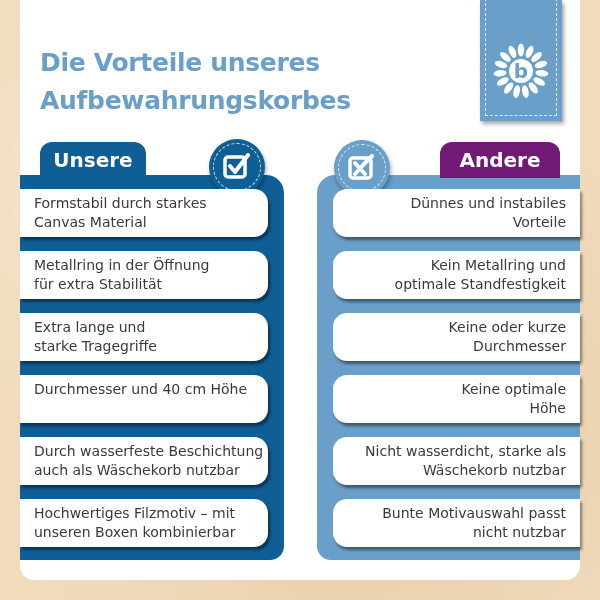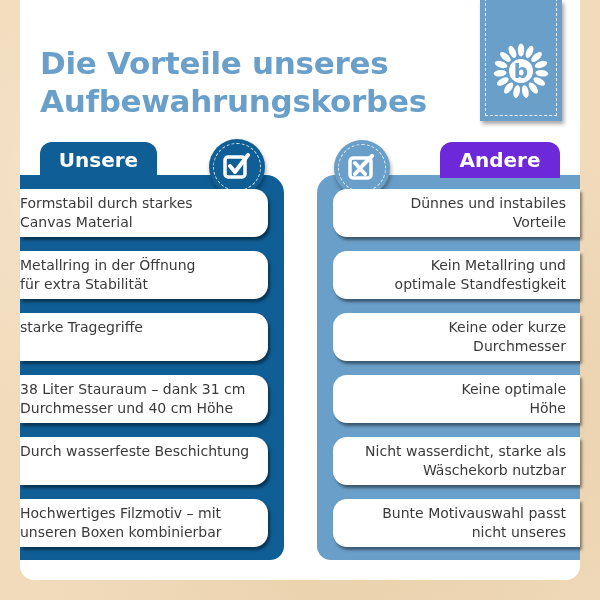--- a/index.html
+++ b/index.html
@@ -12,21 +12,21 @@
       radial-gradient(circle at 50% 95%, rgba(210,170,120,0.15) 0, transparent 40%);
     font-family: "DejaVu Sans", sans-serif;
     position: relative;
   }
   .card {
     position: absolute; left: 20px; top: 0; width: 560px; height: 580px;
     background: #ffffff; border-radius: 0 0 14px 14px;
   }
   .title {
     position: absolute; left: 40px; top: 44px;
-    color: #6a9fc9; font-weight: bold; font-size: 31px; line-height: 38px;
+    color: #6a9fc9; font-weight: bold; font-size: 25px; line-height: 38px;
     font-family: "DejaVu Sans", sans-serif; letter-spacing: -0.3px;
   }
   .title span { display: block; }
   .brand-tag {
     position: absolute; left: 480px; top: 0; width: 82px; height: 121px;
     background: #6a9fc9; box-shadow: 2px 3px 4px rgba(0,0,0,0.35);
   }
   .brand-tag .stitch {
     position: absolute; left: 5px; top: -2px; right: 5px; bottom: 5px;
     border: 1.5px dashed rgba(255,255,255,0.85); border-top: none;
@@ -35,39 +35,39 @@
   .panel-body {
     position: absolute; top: 175px; height: 385px;
   }
   .panel-left .panel-body { left: 20px; width: 264px; background: #0f5e96; border-radius: 0 18px 14px 0; }
   .panel-right .panel-body { left: 317px; width: 263px; background: #6a9fc9; border-radius: 18px 0 0 14px; }
   .tab {
     position: absolute; top: 142px; height: 36px; color: #fff;
     font-weight: bold; font-size: 20px; line-height: 36px; text-align: center;
     border-radius: 12px 12px 0 0;
   }
-  .panel-left .tab { left: 40px; width: 117px; background: #0f5e96; }
-  .panel-right .tab { left: 440px; width: 120px; background: #6d28d9; }
+  .panel-left .tab { left: 40px; width: 106px; background: #0f5e96; }
+  .panel-right .tab { left: 440px; width: 120px; background: #701a75; }
   .badge {
     position: absolute; width: 56px; height: 56px; border-radius: 50%;
     box-shadow: 1px 3px 4px rgba(0,0,0,0.35);
   }
   .panel-left .badge { left: 209px; top: 139px; background: #0f5e96; }
   .panel-right .badge { left: 334px; top: 140px; background: #6a9fc9; }
   .badge .ring {
     position: absolute; left: 4px; top: 4px; width: 48px; height: 48px; border-radius: 50%;
     border: 1.5px dashed rgba(255,255,255,0.8);
   }
   .badge svg { position: absolute; left: 14px; top: 14px; }
   .item {
     position: absolute; height: 48px; background: #fff;
     font-size: 14px; line-height: 19px; color: #3a3a3a;
     padding-top: 5px; box-shadow: 2px 3px 3px rgba(0,0,0,0.45);
   }
-  .panel-left .item { left: 20px; width: 248px; border-radius: 0 14px 14px 0; text-align: left; }
+  .panel-left .item { left: 20px; width: 248px; border-radius: 0 14px 14px 0; padding-left: 14px; text-align: left; }
   .panel-right .item { left: 333px; width: 247px; border-radius: 14px 0 0 14px; padding-right: 14px; text-align: right; }
   .item span { display: block; white-space: nowrap; }
 </style>
 </head>
 <body>
 
 <div class="card"></div>
 
 <h1 class="title">
   <span>Die Vorteile unseres</span>
@@ -112,28 +112,29 @@
 
   <div class="item" style="top:189px">
     <span>Formstabil durch starkes</span>
     <span>Canvas Material</span>
   </div>
   <div class="item" style="top:251px">
     <span>Metallring in der Öffnung</span>
     <span>für extra Stabilität</span>
   </div>
   <div class="item" style="top:313px">
+    <span>Extra lange und</span>
     <span>starke Tragegriffe</span>
   </div>
   <div class="item" style="top:375px">
-    <span>38 Liter Stauraum – dank 31 cm</span>
     <span>Durchmesser und 40 cm Höhe</span>
   </div>
   <div class="item" style="top:437px">
     <span>Durch wasserfeste Beschichtung</span>
+    <span>auch als Wäschekorb nutzbar</span>
   </div>
   <div class="item" style="top:499px">
     <span>Hochwertiges Filzmotiv – mit</span>
     <span>unseren Boxen kombinierbar</span>
   </div>
 </section>
 
 <section class="panel-right">
   <div class="panel-body"></div>
   <div class="tab">Andere</div>
@@ -160,15 +161,15 @@
   <div class="item" style="top:375px">
     <span>Keine optimale</span>
     <span>Höhe</span>
   </div>
   <div class="item" style="top:437px">
     <span>Nicht wasserdicht, starke als</span>
     <span>Wäschekorb nutzbar</span>
   </div>
   <div class="item" style="top:499px">
     <span>Bunte Motivauswahl passt</span>
-    <span>nicht unseres</span>
+    <span>nicht nutzbar</span>
   </div>
 </section>
 
 </body></html>

